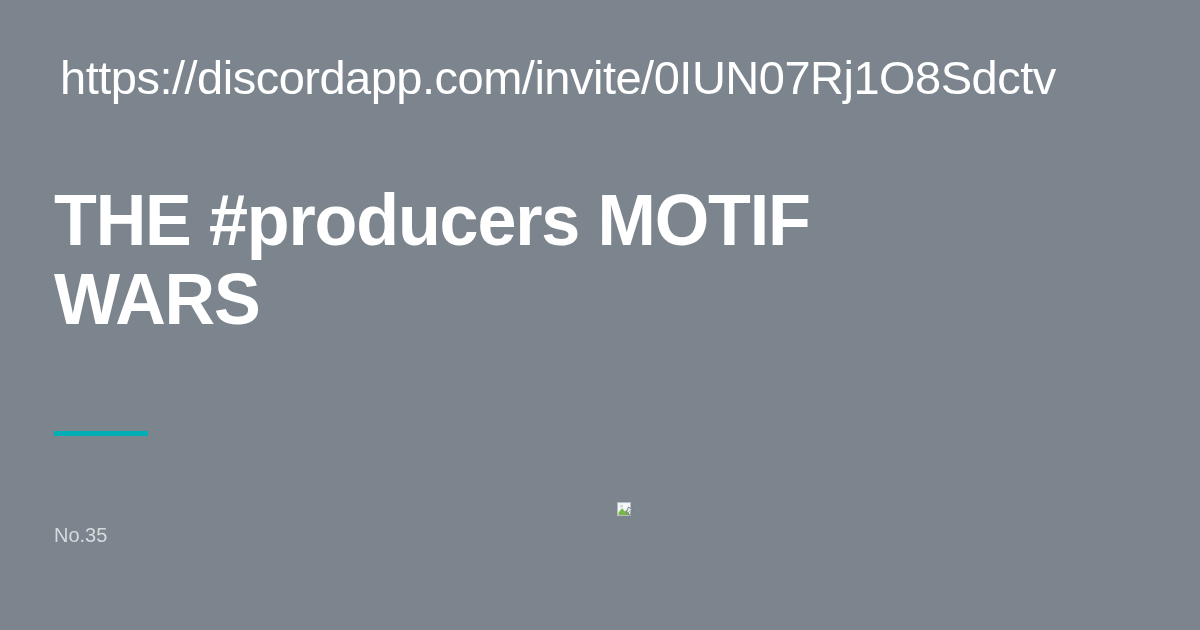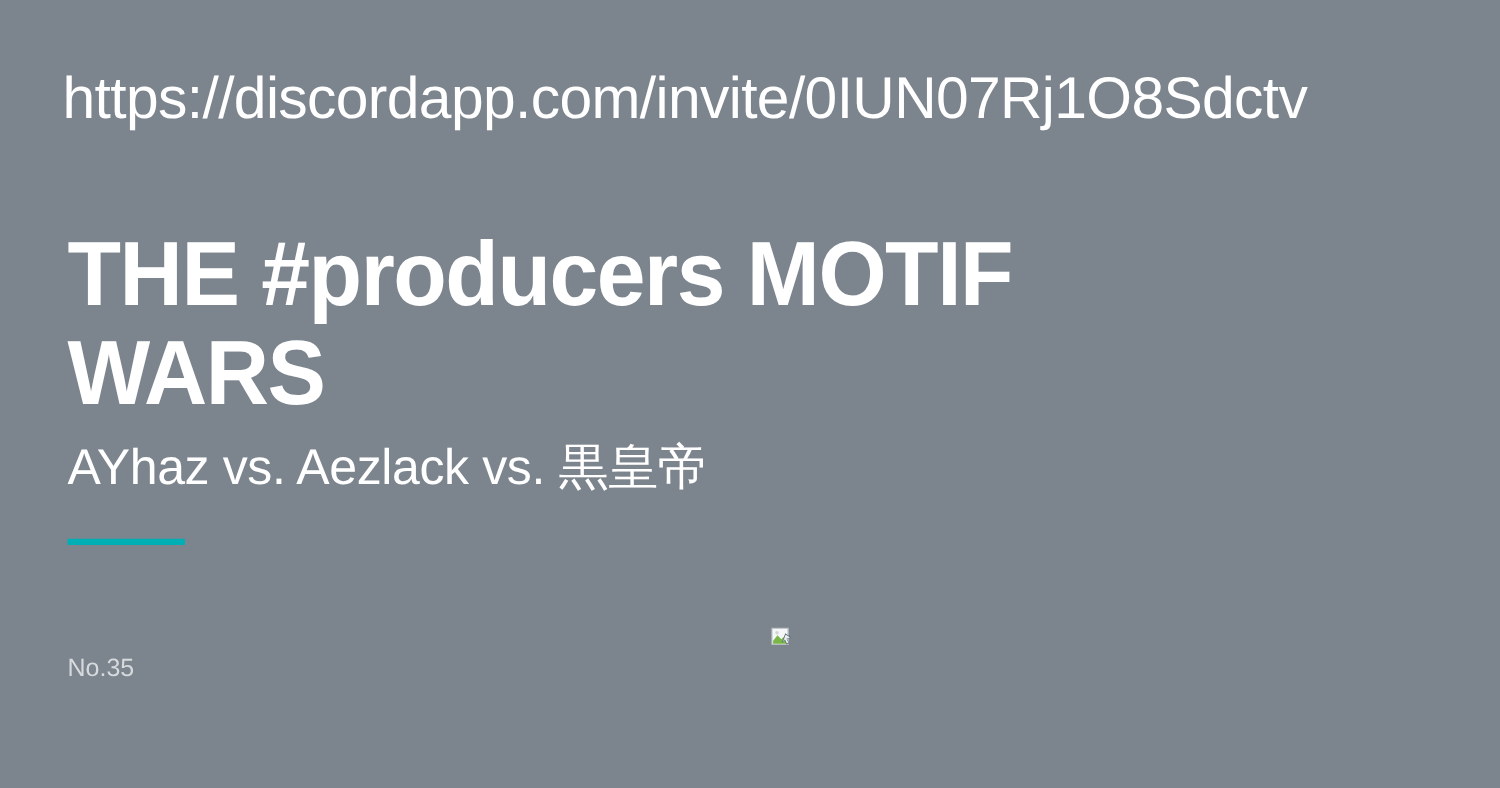--- a/index.html
+++ b/index.html
@@ -19,21 +19,21 @@
     position: relative;
     width: 1200px;
     height: 630px;
     background: #7c858d;
     box-sizing: border-box;
   }
 
   
   .url {
     position: absolute;
-    left: 50px;
+    left: 60px;
     top: 52px;
     width: 1030px;
     margin: 0;
     color: #ffffff;
     font-family: "Liberation Sans", sans-serif;
     font-size: 47px;
     font-weight: 400;
     line-height: 52px;
     letter-spacing: -0.5px;
     word-break: break-all;
@@ -110,21 +110,20 @@
 </style>
 </head>
 <body>
 
 <div class="card">
 
   <p class="url">https://discordapp.com/invite/0IUN07Rj1O8Sdctv</p>
 
   <h1 class="headline">THE #producers MOTIF WARS</h1>
 
-  <p class="subtitle">AYhaz vs. Aezlack vs. 黒皇帝</p>
 
   <hr class="divider">
 
   <span class="broken-image">
     <svg width="17" height="17" viewBox="0 0 17 17" xmlns="http://www.w3.org/2000/svg">
       <rect x="0.5" y="0.5" width="13" height="13" fill="#f4f6f7" stroke="#b8bdc1" stroke-width="1"></rect>
       <path d="M1.5 10.5 L5 6.2 L8 9.4 L10 7.6 L13 11 L13 13 L1.5 13 Z" fill="#7ab648"></path>
       <circle cx="4.6" cy="4.2" r="1.35" fill="#cfd4d7"></circle>
       <path d="M11.2 4.6 L16.2 8.0 L12.6 9.2 L14.4 12.6 L12.2 13.6 L10.6 10.2 L8.4 12.4 Z" fill="#5d6b77"></path>
       <path d="M11.6 5.6 L15.0 8.0 L12.2 8.9 L13.8 12.1 L12.5 12.7 L11.0 9.5 L9.4 11.2 Z" fill="#e9ecee"></path>

